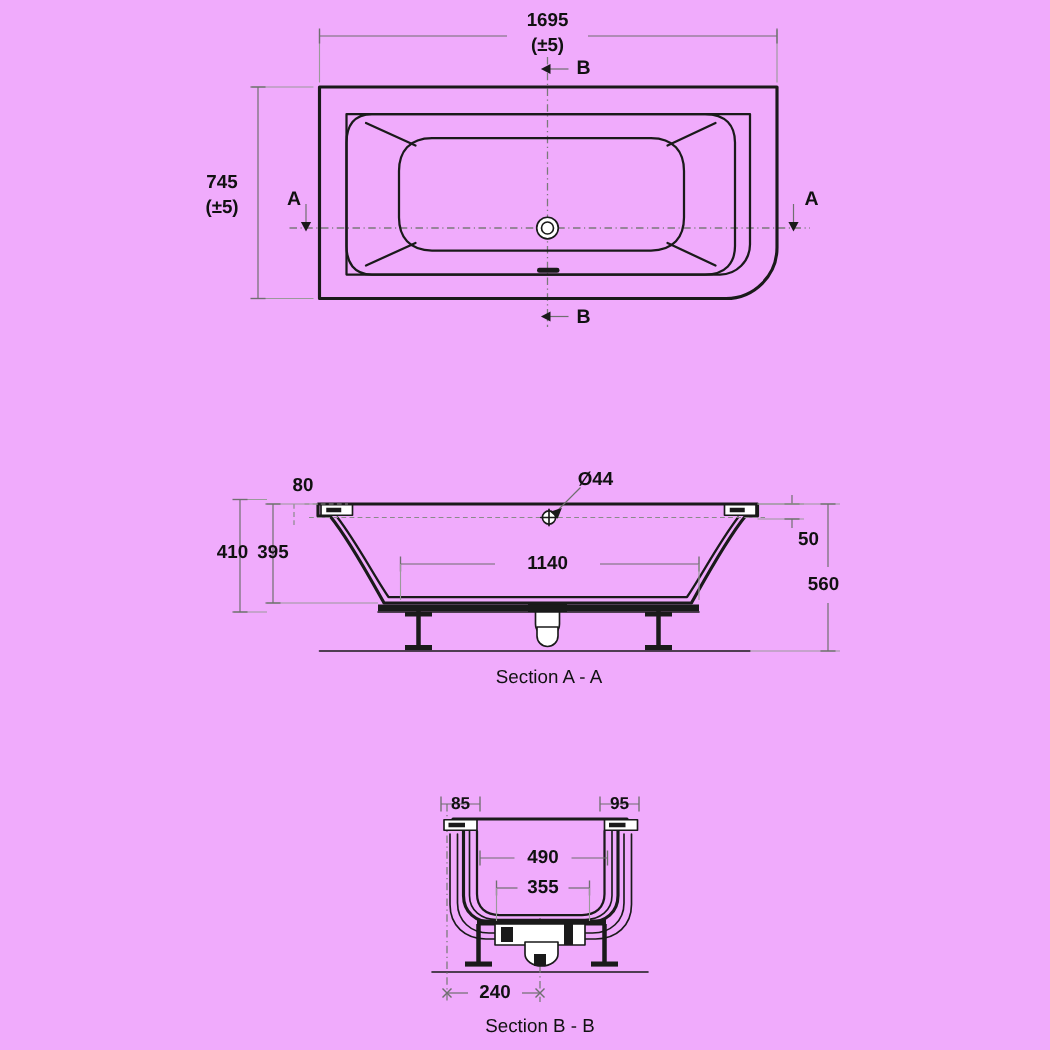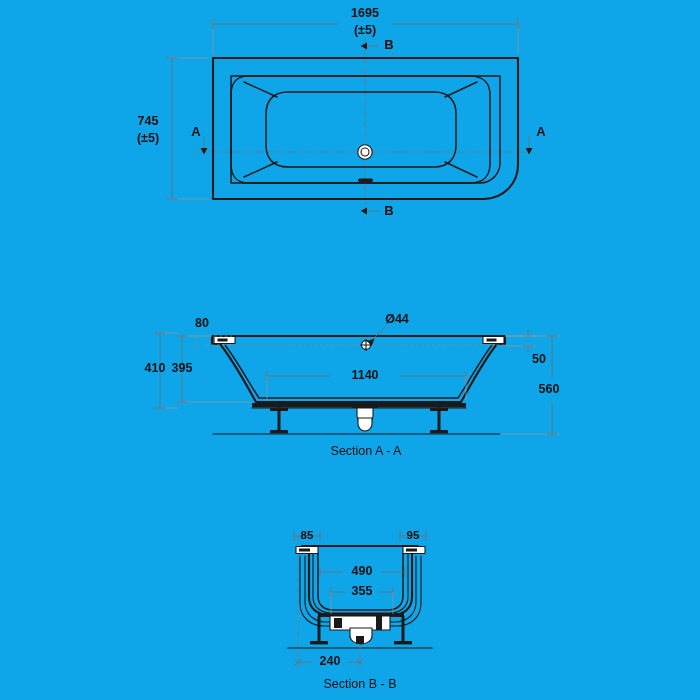--- a/index.html
+++ b/index.html
@@ -11,21 +11,21 @@
   body {
     width: 700px;
     height: 700px;
     font-family: "Liberation Sans", sans-serif;
     overflow: hidden;
   }
   #sheet {
     position: relative;
     width: 700px;
     height: 700px;
-    background: #0ea5e9;
+    background: #f0abfc;
   }
   svg.drawing {
     position: absolute;
     left: 0;
     top: 0;
     width: 700px;
     height: 700px;
   }
   .outline {
     fill: none;

